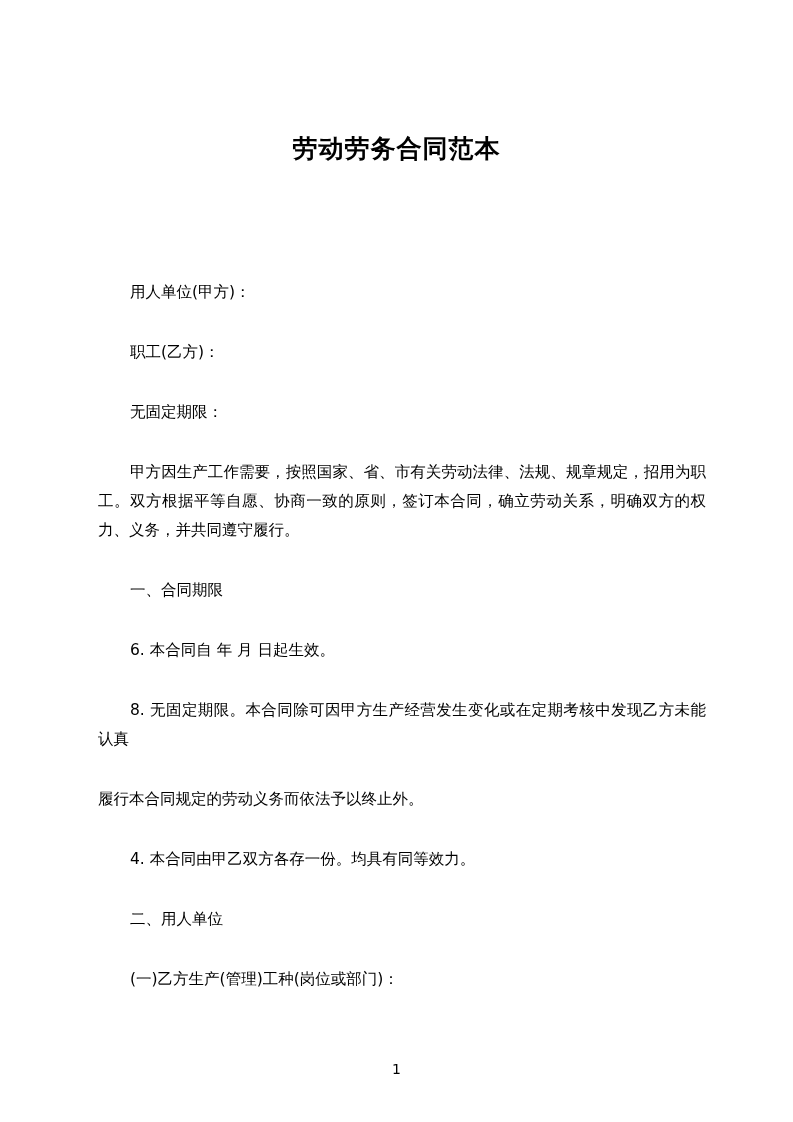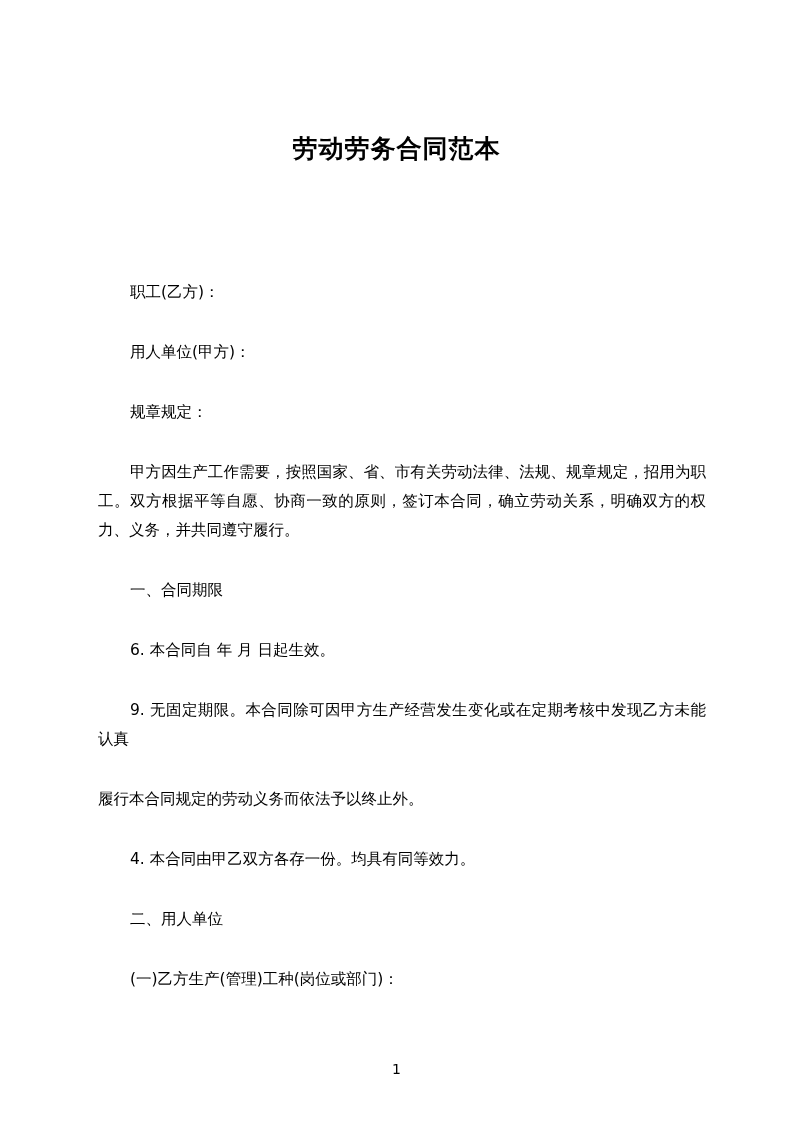--- a/index.html
+++ b/index.html
@@ -58,27 +58,27 @@
   }
 </style>
 </head>
 <body>
 
 <div class="page">
 
   <div class="doc-title">劳动劳务合同范本</div>
 
   <div class="body-block">
+    <p class="para indent2">用人单位(甲方)：</p>
     <p class="para indent2">职工(乙方)：</p>
-    <p class="para indent2">用人单位(甲方)：</p>
-    <p class="para indent2">规章规定：</p>
+    <p class="para indent2">无固定期限：</p>
     <p class="para indent2">甲方因生产工作需要，按照国家、省、市有关劳动法律、法规、规章规定，招用为职工。双方根据平等自愿、协商一致的原则，签订本合同，确立劳动关系，明确双方的权力、义务，并共同遵守履行。</p>
     <p class="para indent2">一、合同期限</p>
     <p class="para indent2">6. 本合同自  年  月  日起生效。</p>
-    <p class="para indent2">9. 无固定期限。本合同除可因甲方生产经营发生变化或在定期考核中发现乙方未能认真</p>
+    <p class="para indent2">8. 无固定期限。本合同除可因甲方生产经营发生变化或在定期考核中发现乙方未能认真</p>
     <p class="para">履行本合同规定的劳动义务而依法予以终止外。</p>
     <p class="para indent2">4. 本合同由甲乙双方各存一份。均具有同等效力。</p>
     <p class="para indent2">二、用人单位</p>
     <p class="para indent2">(一)乙方生产(管理)工种(岗位或部门)：</p>
   </div>
 
   <div class="page-number">1</div>
 
 </div>
 

